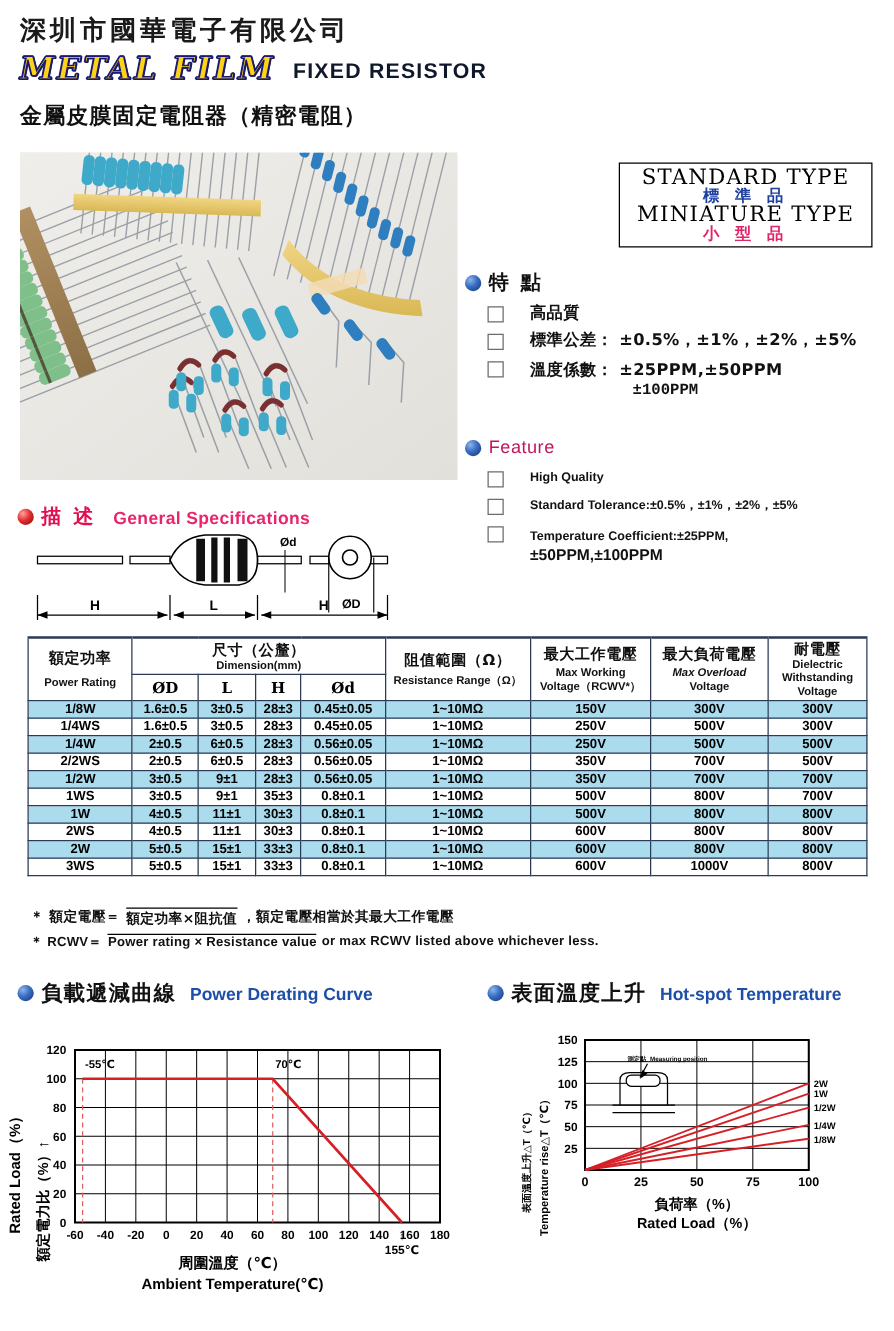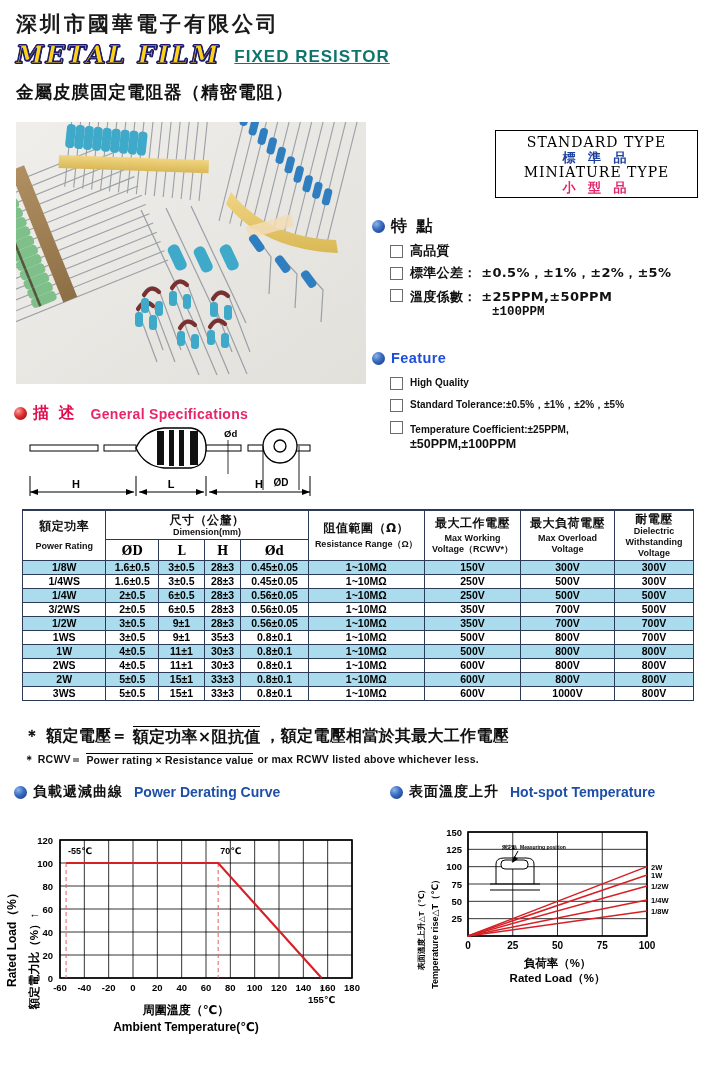--- a/index.html
+++ b/index.html
@@ -17,64 +17,63 @@
   }
   #logo-row{left:16px;top:40px;display:flex;align-items:flex-end;gap:14px;}
   #metal-film{
     font-family:"DejaVu Serif","Liberation Serif",serif;
     font-size:25px;font-weight:700;font-style:italic;letter-spacing:2px;
     color:#FFD21A;
     -webkit-text-stroke:1.1px #1a1a6e;
     text-shadow:1px 1px 0 #1a1a6e,-1px 0 0 #1a1a6e,0 -1px 0 #1a1a6e,1px 0 0 #1a1a6e,0 1px 0 #1a1a6e;
   }
   #fixed-resistor{
-    font-size:17px;font-weight:700;color:#0f766e;letter-spacing:1px;
+    font-size:17px;font-weight:700;color:#0f172a;letter-spacing:1px;
     padding-bottom:2px;
-    text-decoration:underline;
   }
   #product-chinese{
     left:16px;top:80px;font-size:17.5px;letter-spacing:1px;font-weight:700;
     font-family:"DejaVu Sans","Liberation Sans",sans-serif;color:#111;
   }
 
   
   #product-photo{
     left:16px;top:122px;width:350px;height:262px;overflow:hidden;
     background:#e9e7e2;
   }
   #product-photo svg{display:block;}
 
   
   #type-box{
     left:495px;top:130px;width:203px;height:68px;border:1.6px solid #000;
     background:#fff;padding:4px 0 0 0;box-sizing:border-box;
   }
   .type-line{text-align:center;line-height:15px;}
-  .type-en{font-family:"DejaVu Serif","Liberation Serif",serif;font-size:14px;
+  .type-en{font-family:"DejaVu Serif","Liberation Serif",serif;font-size:17px;
            letter-spacing:1px;color:#000;}
   .type-cn-blue{font-size:13px;font-weight:700;color:#1d3fa0;letter-spacing:4px;
            font-family:"DejaVu Sans","Liberation Sans",sans-serif;}
   .type-cn-pink{font-size:13px;font-weight:700;color:#e0256b;letter-spacing:4px;
            font-family:"DejaVu Sans","Liberation Sans",sans-serif;}
 
   
   .sec-head{display:flex;align-items:center;gap:6px;}
   .ball{width:13px;height:13px;border-radius:50%;flex:0 0 auto;}
   .ball.blue{background:radial-gradient(circle at 33% 30%,#8fb4e8 0%,#3a6fc4 42%,#15306e 100%);}
   .ball.red{background:radial-gradient(circle at 33% 30%,#ffa0a0 0%,#e03030 45%,#8b0000 100%);}
   .sec-cn{font-size:16px;font-weight:700;letter-spacing:2px;color:#111;
           font-family:"DejaVu Sans","Liberation Sans",sans-serif;}
   .sec-cn.red{color:#e01050;}
-  .sec-en-blue{font-size:14.5px;font-weight:700;color:#1d4ed8;letter-spacing:.4px;}
+  .sec-en-blue{font-size:14.5px;font-weight:400;color:#be185d;letter-spacing:.4px;}
   .sec-en-pink{font-size:14px;font-weight:700;color:#e8256b;letter-spacing:.3px;}
 
   #feat-cn-head{left:372px;top:216px;}
   #feat-en-head{left:372px;top:350px;}
   .chk-list{position:absolute;}
-  .chk-row{display:flex;align-items:flex-start;gap:7px;margin-bottom:7px;}
+  .chk-row{display:flex;align-items:flex-start;gap:21px;margin-bottom:7px;}
   .chk{width:11px;height:11px;border:1.4px solid #6b6b6b;background:#fff;
        flex:0 0 auto;margin-top:2px;}
   .chk-cn{font-size:13px;font-weight:700;color:#111;line-height:15px;
           font-family:"DejaVu Sans","Liberation Sans",sans-serif;letter-spacing:.3px;}
   .chk-en{font-size:10px;font-weight:700;color:#111;line-height:15px;}
   .chk-sub{font-size:12.5px;font-weight:700;color:#111;margin-left:18px;line-height:15px;}
 
   
   #gs-head{left:14px;top:403px;}
   #gs-drawing{left:16px;top:424px;}
@@ -94,29 +93,29 @@
   .th-sym{font-size:12px;font-weight:700;font-family:"DejaVu Serif","Liberation Serif",serif;}
   #spec-table tbody td{font-size:10.5px;font-weight:700;height:13px;line-height:13px;color:#000;}
   tr.shade td{background:#aadcee;}
   tr.plain td{background:#ffffff;}
   td.c-wide{font-size:11px;}
   .tbl-top-border{border-top:2.2px solid #2b3a56 !important;}
 
   
   #notes{left:24px;top:726px;}
   .note{display:flex;align-items:flex-start;gap:4px;margin-bottom:5px;}
-  .note-cn{font-size:16px;font-weight:700;color:#111;letter-spacing:.3px;
+  .note-cn{font-size:11px;font-weight:700;color:#111;letter-spacing:.3px;
            font-family:"DejaVu Sans","Liberation Sans",sans-serif;white-space:nowrap;}
   .note-en{font-size:10.5px;font-weight:700;color:#111;letter-spacing:.2px;white-space:nowrap;}
   .sqrt{border-top:1px solid #000;padding-top:0px;margin-left:1px;}
 
   
   #derate-head{left:14px;top:783px;}
   #hotspot-head{left:390px;top:783px;}
-  .chart-cn{font-size:14px;font-weight:700;color:#111;letter-spacing:1px;
+  .chart-cn{font-size:17px;font-weight:700;color:#111;letter-spacing:1px;
             font-family:"DejaVu Sans","Liberation Sans",sans-serif;}
   .chart-en{font-size:14px;font-weight:700;color:#1d4fa8;margin-left:5px;}
   #derate-chart{left:0px;top:818px;}
   #hotspot-chart{left:400px;top:818px;}
   text{font-family:"Liberation Sans","DejaVu Sans",sans-serif;}
 </style>
 </head>
 <body>
 
 <div class="abs" id="company-name">深圳市國華電子有限公司</div>
@@ -452,21 +451,21 @@
         <span class="th-cn">阻值範圍（Ω）</span>
         <span class="th-en" style="margin-top:4px;">Resistance Range（Ω）</span>
       </th>
       <th rowspan="2" style="width:104px;" class="tbl-top-border">
         <span class="th-cn">最大工作電壓</span>
         <span class="th-en" style="margin-top:3px;">Max Working</span>
         <span class="th-en">Voltage（RCWV*）</span>
       </th>
       <th rowspan="2" style="width:103px;" class="tbl-top-border">
         <span class="th-cn">最大負荷電壓</span>
-        <span class="th-en" style="margin-top:3px;">Max Overload</span>
+        <span class="th-en" style="margin-top:3px;font-style:italic;">Max Overload</span>
         <span class="th-en">Voltage</span>
       </th>
       <th rowspan="2" style="width:82px;" class="tbl-top-border">
         <span class="th-cn">耐電壓</span>
         <span class="th-en">Dielectric</span>
         <span class="th-en">Withstanding</span>
         <span class="th-en">Voltage</span>
       </th>
     </tr>
     <tr>
@@ -504,21 +503,21 @@
         <td>2±0.5</td>
         <td>6±0.5</td>
         <td>28±3</td>
         <td>0.56±0.05</td>
         <td class="c-wide">1~10MΩ</td>
         <td>250V</td>
         <td>500V</td>
         <td>500V</td>
       </tr>
       <tr class="plain">
-        <td>3/2WS</td>
+        <td>2/2WS</td>
         <td>2±0.5</td>
         <td>6±0.5</td>
         <td>28±3</td>
         <td>0.56±0.05</td>
         <td class="c-wide">1~10MΩ</td>
         <td>350V</td>
         <td>700V</td>
         <td>500V</td>
       </tr>
       <tr class="shade">

